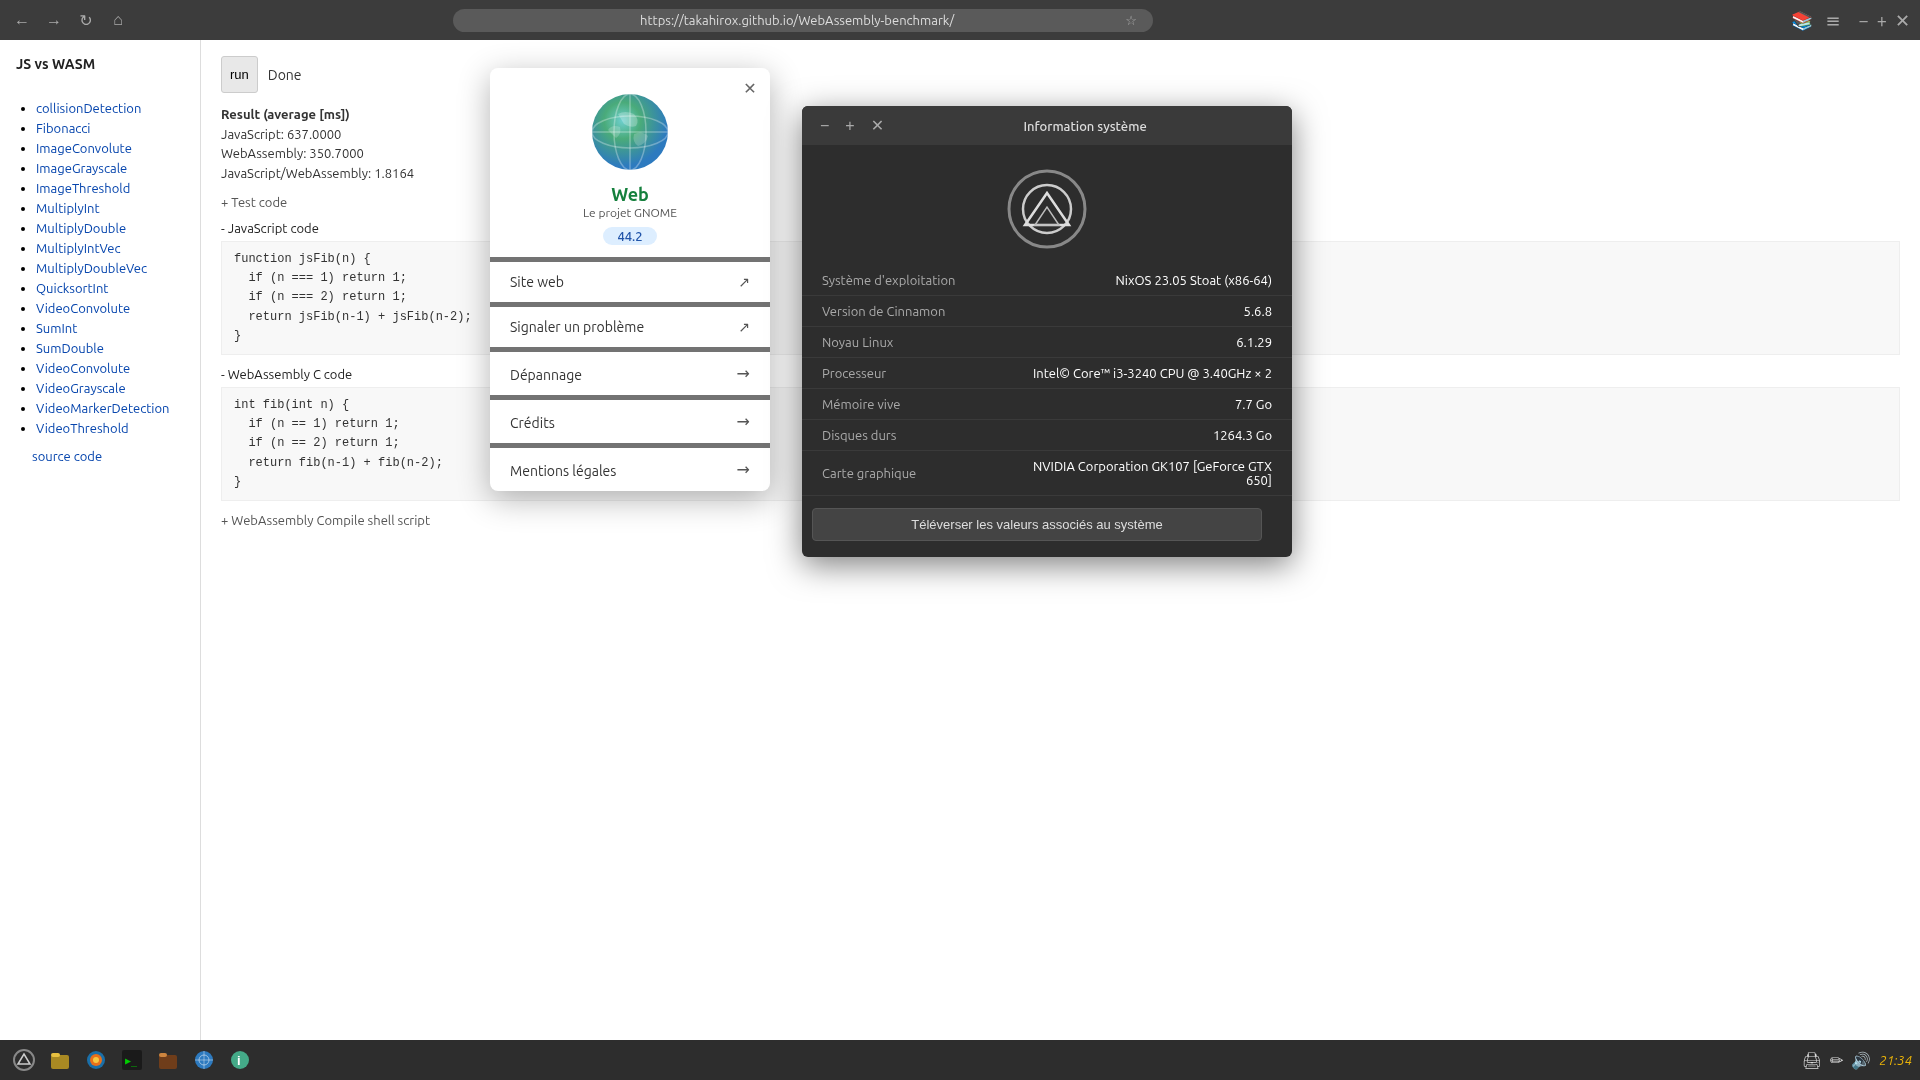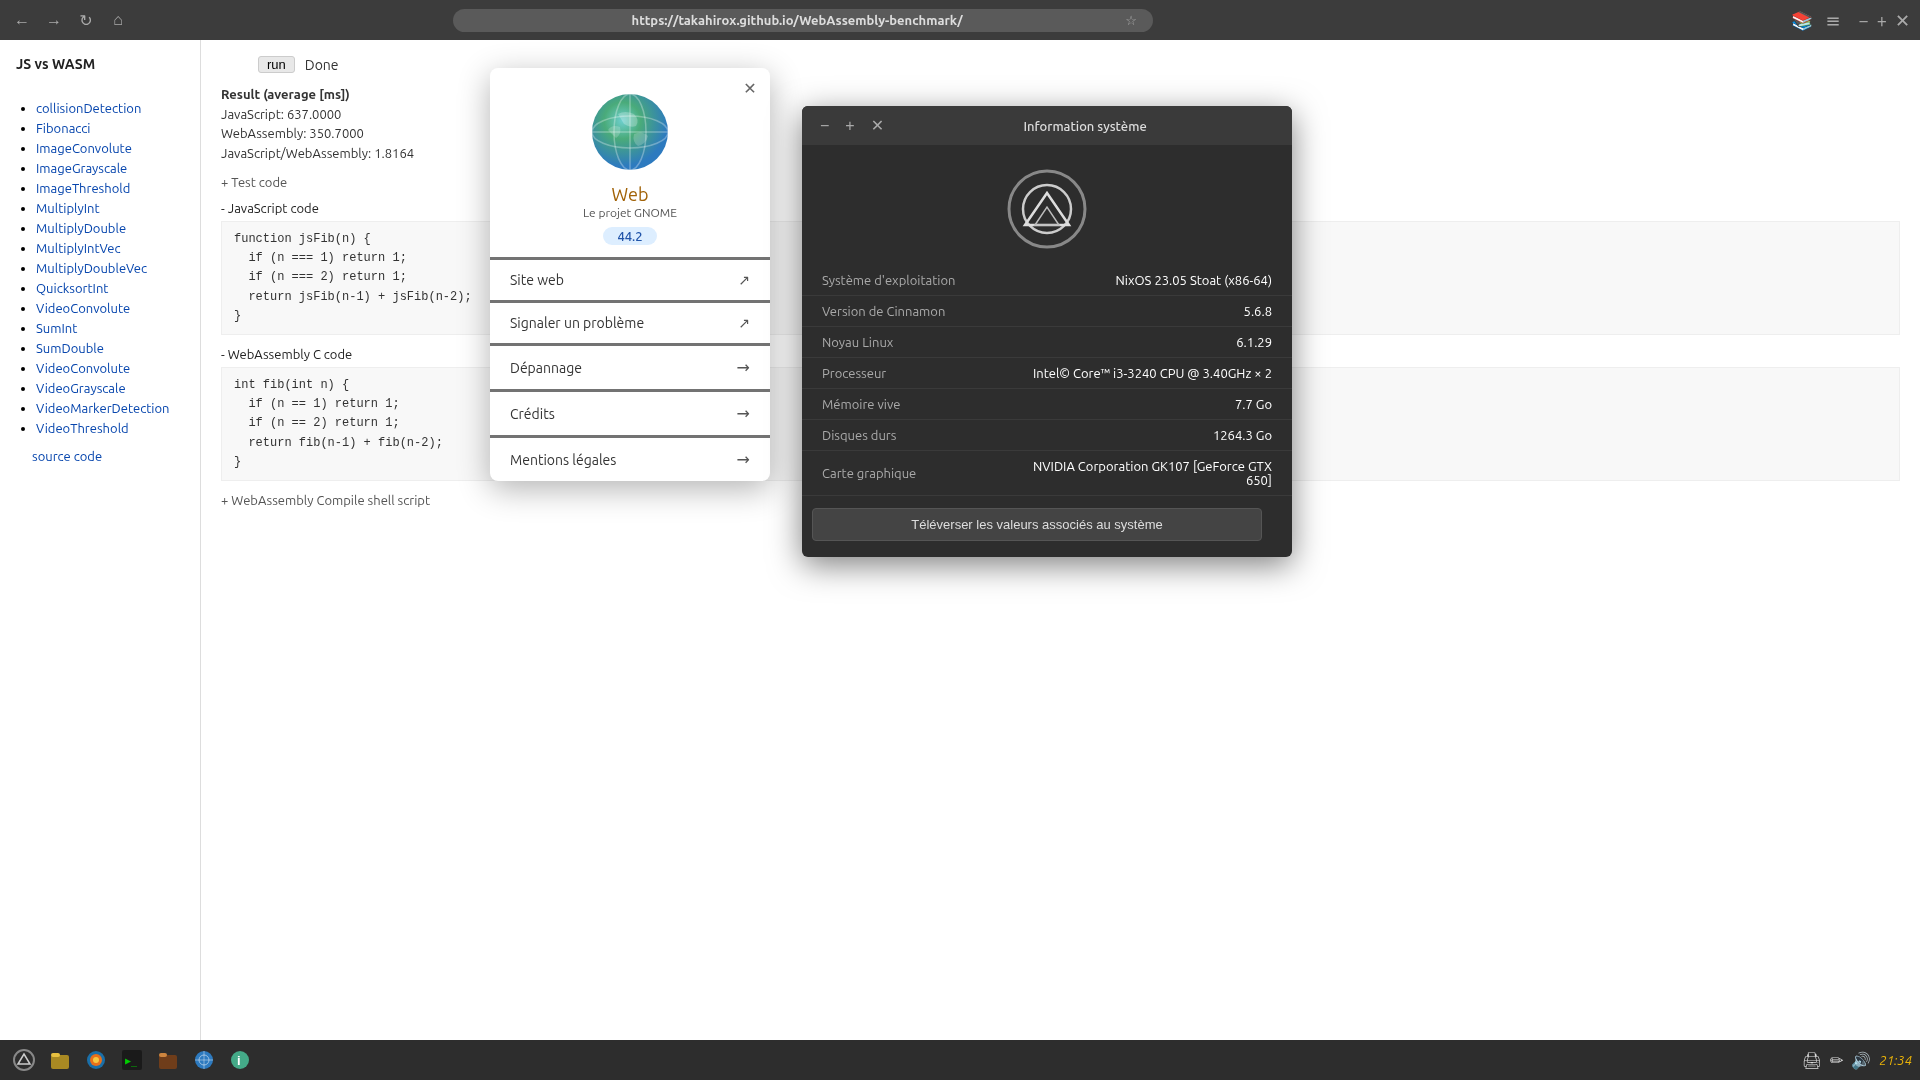--- a/index.html
+++ b/index.html
@@ -40,21 +40,20 @@
       max-width: 700px;
       margin: 0 auto;
       background: #5a5a5a;
       border-radius: 20px;
       padding: 4px 16px;
       color: #ddd;
       font-size: 13px;
       display: flex;
       align-items: center;
       justify-content: space-between;
-      font-weight: bold;
     }
     .browser-address-text { flex: 1; text-align: center; }
     .browser-star { color: #aaa; }
     .browser-right-icons {
       display: flex;
       align-items: center;
       gap: 12px;
       margin-left: auto;
       color: #aaa;
       font-size: 18px;
@@ -118,25 +117,24 @@
     }
     .run-bar {
       display: flex;
       align-items: center;
       gap: 10px;
       margin-bottom: 12px;
     }
     .run-btn {
       background: #e8e8e8;
       border: 1px solid #ccc;
-      padding: 0 8px;
+      padding: 10px 8px;
       border-radius: 3px;
       cursor: pointer;
       font-size: 13px;
-      margin-left: 37px;
     }
     .done-text {
       font-size: 14px;
       color: #333;
     }
     .result-section p {
       font-size: 13px;
       color: #333;
       line-height: 1.5;
     }
@@ -194,43 +192,43 @@
       align-items: center;
       padding: 24px 20px 12px;
     }
     .web-icon {
       width: 80px;
       height: 80px;
       margin-bottom: 12px;
     }
     .about-app-name {
       font-size: 18px;
-      font-weight: normal;
-      color: #a16207;
+      font-weight: bold;
+      color: #15803d;
       margin-bottom: 2px;
     }
     .about-app-subtitle {
       font-size: 12px;
       color: #555;
       margin-bottom: 8px;
     }
     .about-version-badge {
       background: #ddeeff;
       color: #2255aa;
       border-radius: 12px;
       padding: 2px 14px;
       font-size: 13px;
       font-weight: 500;
     }
     .about-menu-item {
       display: flex;
-      align-items: center;
+      align-items: flex-end;
       justify-content: space-between;
       padding: 12px 20px;
-      border-top: 3px solid #737373;
+      border-top: 5px solid #737373;
       cursor: pointer;
       font-size: 14px;
       color: #333;
     }
     .about-menu-arrow {
       color: #555;
       font-size: 16px;
     }
     .about-menu-external {
       color: #555;

